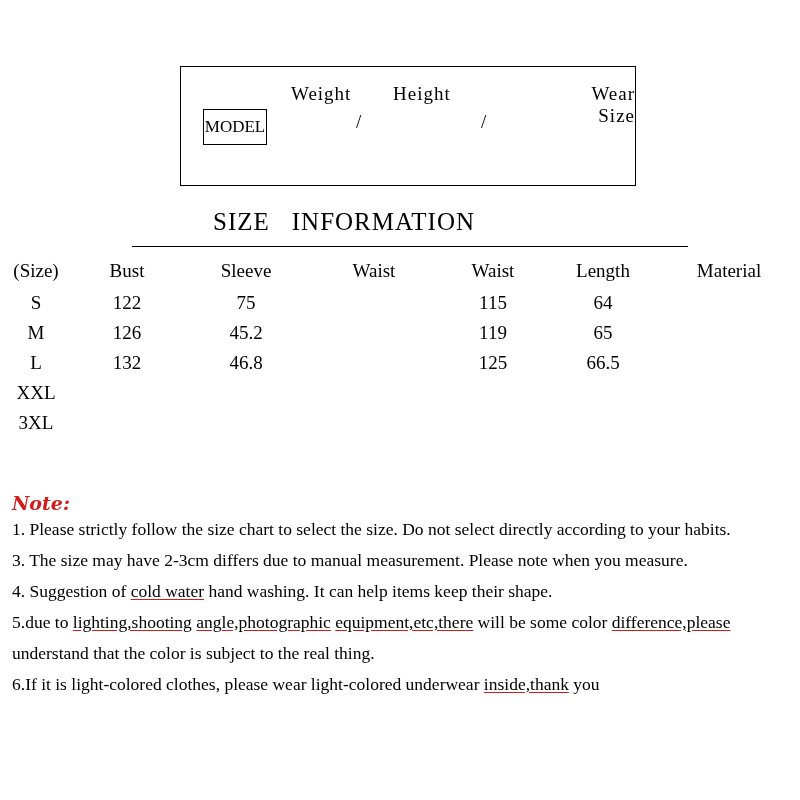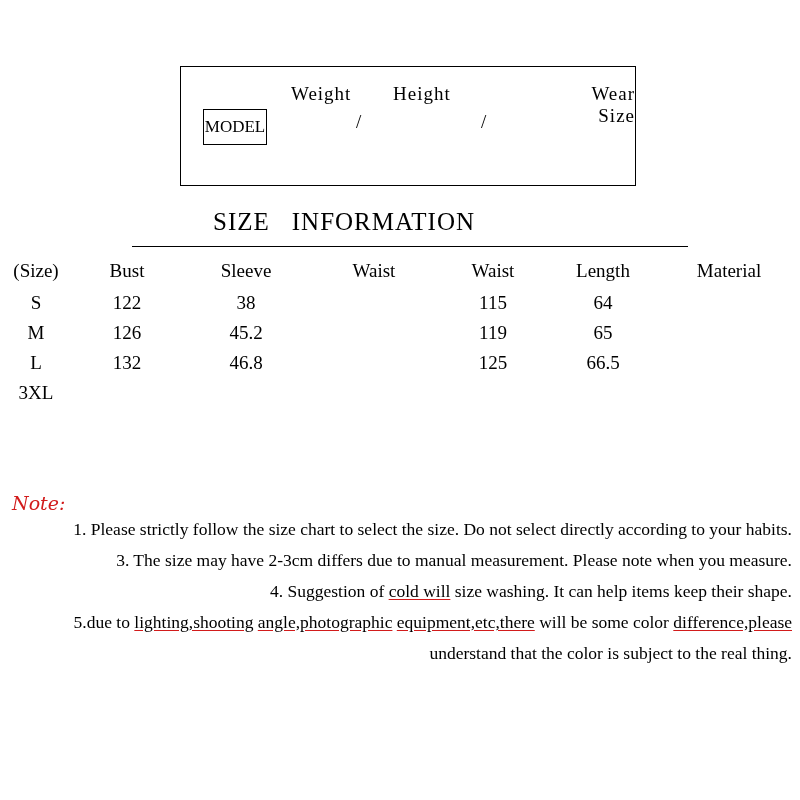--- a/index.html
+++ b/index.html
@@ -106,31 +106,31 @@
 
   
   .note-title {
     position: absolute;
     left: 12px;
     top: 492px;
     font-size: 19px;
     color: #d21b1b;
     font-style: italic;
     font-family: "DejaVu Serif", serif;
-    font-weight: normal;
+    font-weight: bold;
   }
   .notes {
     position: absolute;
     left: 12px;
     top: 514px;
     width: 780px;
     font-size: 17.5px;
     line-height: 31px;
   }
-  .notes .line { white-space: nowrap; text-align: right; }
+  .notes .line { white-space: nowrap; }
   .u-red {
     text-decoration: underline;
     text-decoration-color: #d21b1b;
     text-underline-offset: 2px;
   }
 </style>
 </head>
 <body>
 
 <div class="model-box">
@@ -156,21 +156,21 @@
       <td class="col-sleeve">Sleeve</td>
       <td class="col-waist1">Waist</td>
       <td class="col-waist2">Waist</td>
       <td class="col-length">Length</td>
       <td class="col-material">Material</td>
     </tr>
 
     <tr>
       <td>S</td>
       <td>122</td>
-      <td>38</td>
+      <td>75</td>
       <td></td>
       <td>115</td>
       <td>64</td>
       <td></td>
     </tr>
     <tr>
       <td>M</td>
       <td>126</td>
       <td>45.2</td>
       <td></td>
@@ -178,34 +178,44 @@
       <td>65</td>
       <td></td>
     </tr>
     <tr>
       <td>L</td>
       <td>132</td>
       <td>46.8</td>
       <td></td>
       <td>125</td>
       <td>66.5</td>
+      <td></td>
+    </tr>
+    <tr>
+      <td>XXL</td>
+      <td></td>
+      <td></td>
+      <td></td>
+      <td></td>
+      <td></td>
       <td></td>
     </tr>
     <tr>
       <td>3XL</td>
       <td></td>
       <td></td>
       <td></td>
       <td></td>
       <td></td>
       <td></td>
     </tr>
   </tbody>
 </table>
 
 <div class="note-title">Note:</div>
 <div class="notes" id="notes-container">
     <div class="line"><span>1. Please strictly follow the size chart to select the size. Do not select directly according to your habits.</span></div>
     <div class="line"><span>3. The size may have 2-3cm differs due to manual measurement. Please note when you measure.</span></div>
-    <div class="line"><span>4. Suggestion of </span><span class="u-red">cold will</span><span> size washing. It can help items keep their shape.</span></div>
+    <div class="line"><span>4. Suggestion of </span><span class="u-red">cold water</span><span> hand washing. It can help items keep their shape.</span></div>
     <div class="line"><span>5.due to </span><span class="u-red">lighting,shooting</span><span> </span><span class="u-red">angle,photographic</span><span> </span><span class="u-red">equipment,etc,there</span><span> will be some color </span><span class="u-red">difference,please</span></div>
     <div class="line"><span>understand that the color is subject to the real thing.</span></div>
+    <div class="line"><span>6.If it is light-colored clothes, please wear light-colored underwear </span><span class="u-red">inside,thank</span><span> you</span></div>
   </div>
 
 </body></html>

